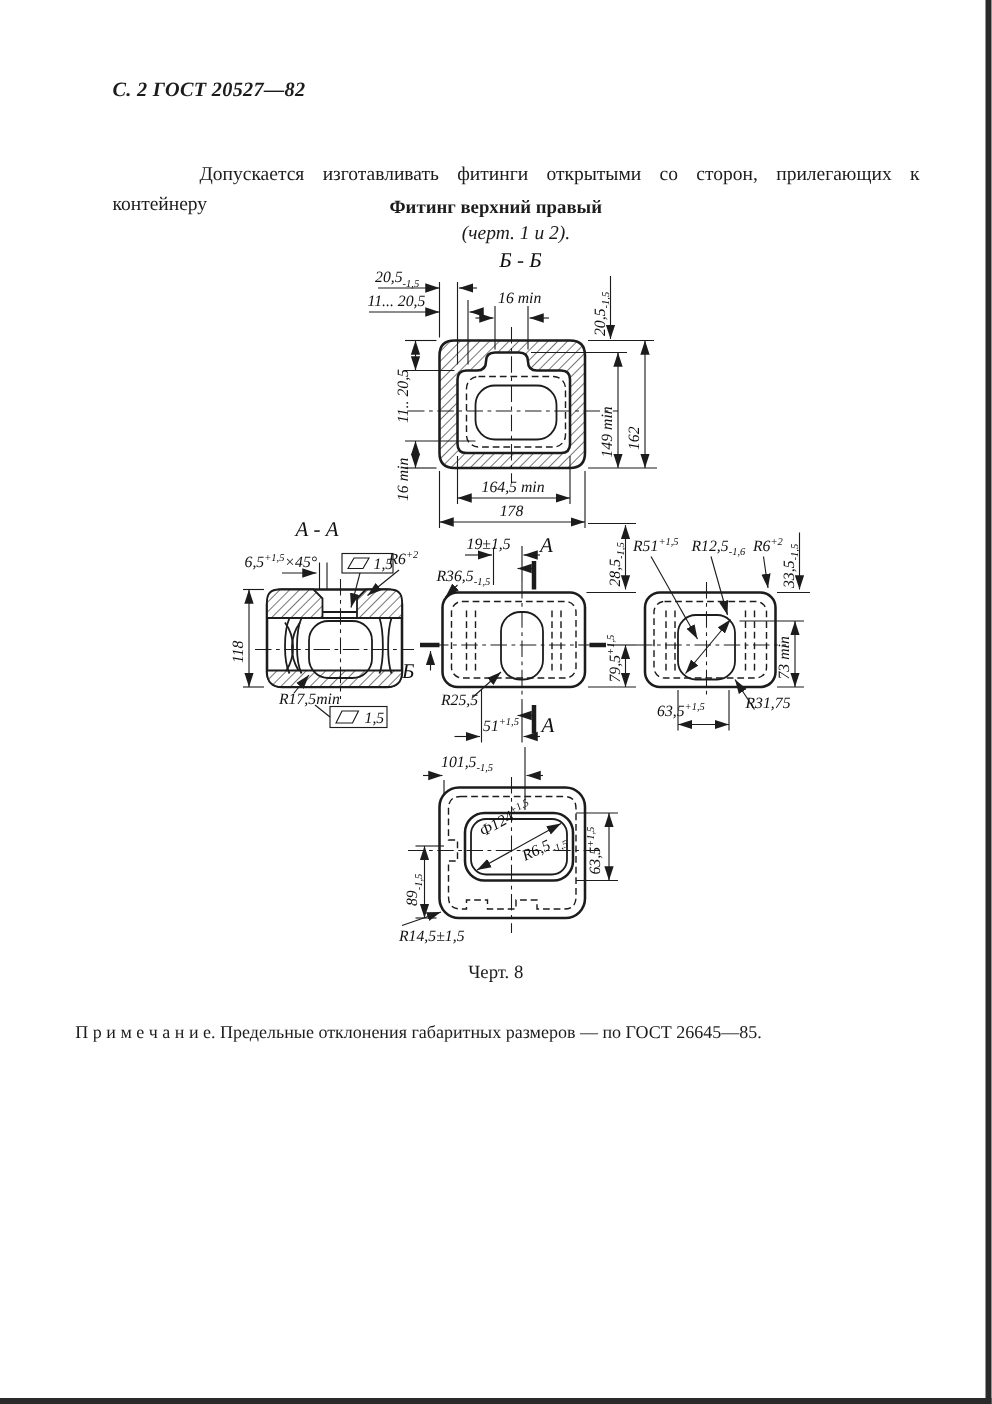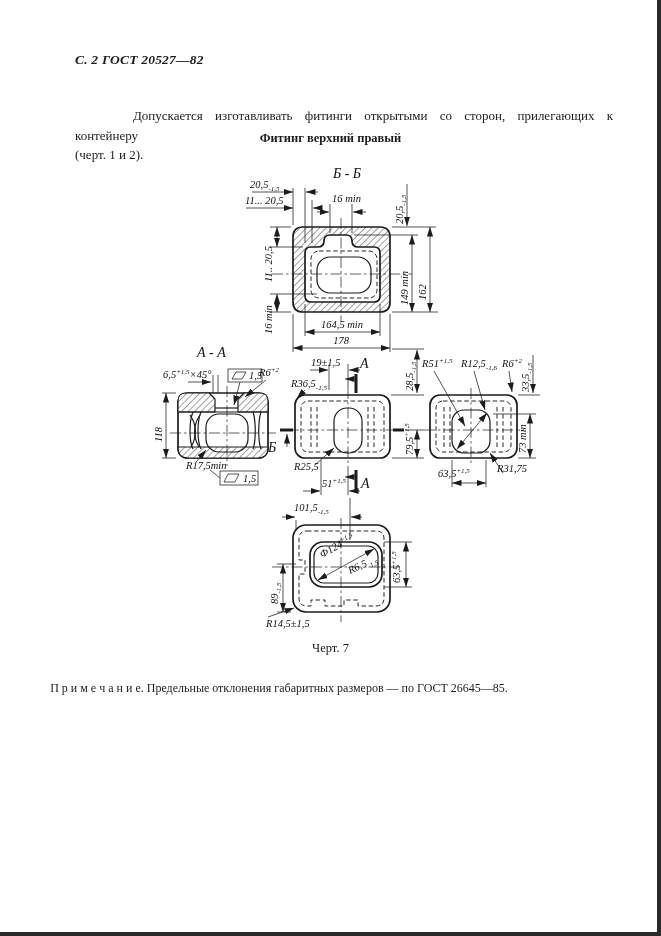--- a/index.html
+++ b/index.html
@@ -5,21 +5,21 @@
   html,body{margin:0;padding:0;}
   body{
     width:661px;height:936px;position:relative;background:#ffffff;
     font-family:"Liberation Serif", serif;color:#1c1c1c;overflow:hidden;
   }
   .scan-edge-r{position:absolute;right:0;top:0;width:4px;height:936px;background:#2a2a2a;}
   .scan-edge-b{position:absolute;left:0;bottom:0;width:661px;height:4px;background:#2a2a2a;}
   .hdr{position:absolute;left:75px;top:52px;font-size:13.5px;font-weight:bold;letter-spacing:.2px;font-style:italic;}
   .intro{position:absolute;left:75px;top:90px;width:538px;font-size:13px;line-height:1.5;margin-top:16px;}
   .intro .l1{text-align:justify;text-align-last:justify;text-indent:58px;word-spacing:2px;}
-  .intro .l2{text-align:left;}
+  .intro .l2{text-align:center;font-style:italic;}
   .figtitle{position:absolute;left:0;top:131px;width:661px;text-align:center;
     font-size:12.5px;font-weight:bold;}
   .caption{position:absolute;left:0;top:641px;width:661px;text-align:center;font-size:12.5px;}
   .note{position:absolute;left:0;top:681px;width:558px;text-align:center;font-size:12px;}
   svg{position:absolute;left:0;top:150px;}
   .ol{fill:none;stroke:#1c1c1c;stroke-width:1.7;stroke-linejoin:round;}
   .ol2{fill:none;stroke:#1c1c1c;stroke-width:1.2;stroke-linejoin:round;}
   .tl{fill:none;stroke:#1c1c1c;stroke-width:0.75;}
   .hid{fill:none;stroke:#1c1c1c;stroke-width:0.95;stroke-dasharray:4.5,2.6;}
   .cl{fill:none;stroke:#1c1c1c;stroke-width:0.7;stroke-dasharray:11,3,2.5,3;}
@@ -282,17 +282,17 @@
 
     <text class="dim" x="294" y="361"><tspan>101,5</tspan><tspan class="tol" dy="3.2">-1,5</tspan></text>
     <text class="dim" transform="rotate(-29 322 408)" x="322" y="408"><tspan>Ф124</tspan><tspan class="tol" dy="-4">+1,5</tspan></text>
     <text class="dim" transform="rotate(-25 350 424)" x="350" y="424"><tspan>R6,5</tspan><tspan class="tol" dy="3.2">-1,5</tspan></text>
     <text class="dim" transform="rotate(-90 400 433)" x="400" y="433"><tspan>63,5</tspan><tspan class="tol" dy="-4">+1,5</tspan></text>
     <text class="dim" transform="rotate(-90 278 454)" x="278" y="454"><tspan>89</tspan><tspan class="tol" dy="3.2">-1,5</tspan></text>
     <text class="dim" x="266" y="477"><tspan>R14,5±1,5</tspan></text>
   </g>
 </svg>
 
-<div class="caption">Черт. 7</div>
+<div class="caption">Черт. 8</div>
 <div class="note">П р и м е ч а н и е. Предельные отклонения габаритных размеров — по ГОСТ 26645—85.</div>
 
 <div class="scan-edge-r"></div>
 <div class="scan-edge-b"></div>
 
 </body></html>

